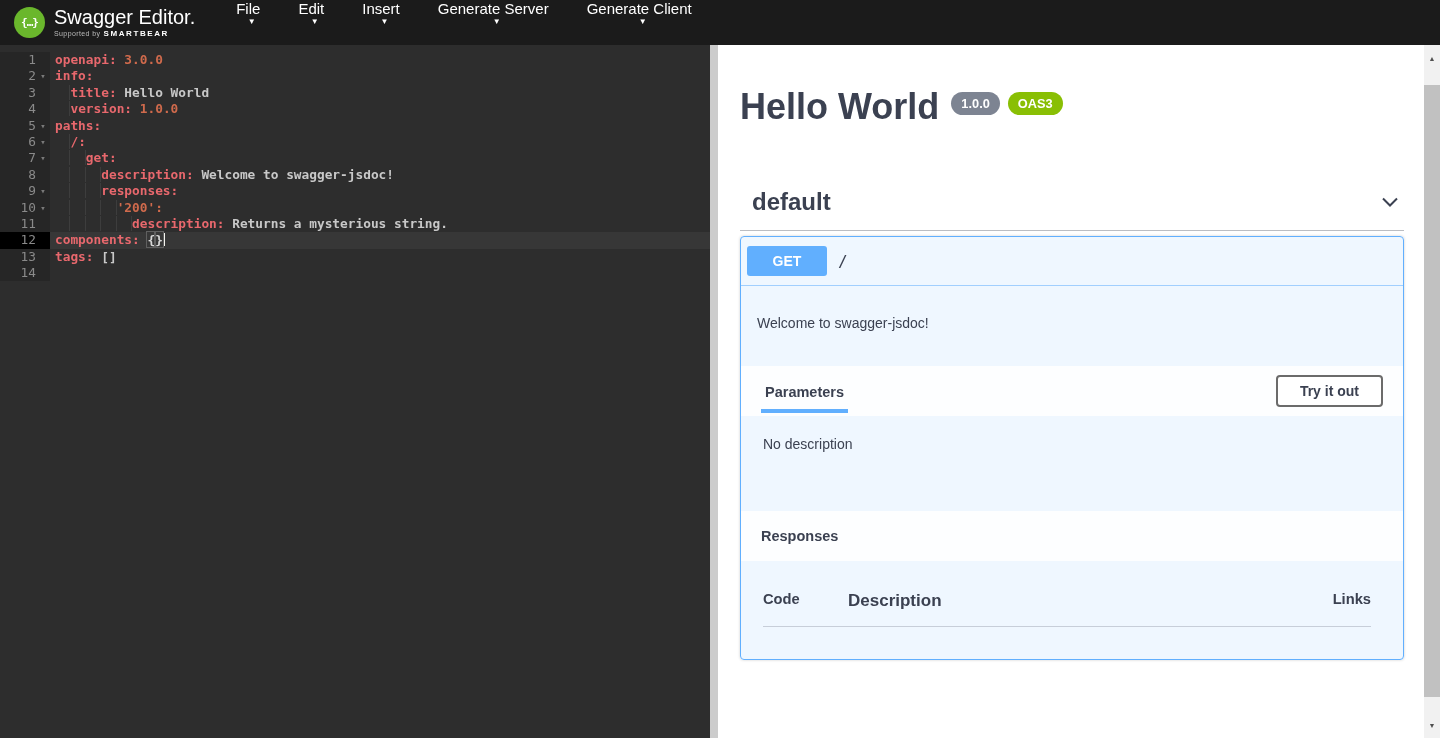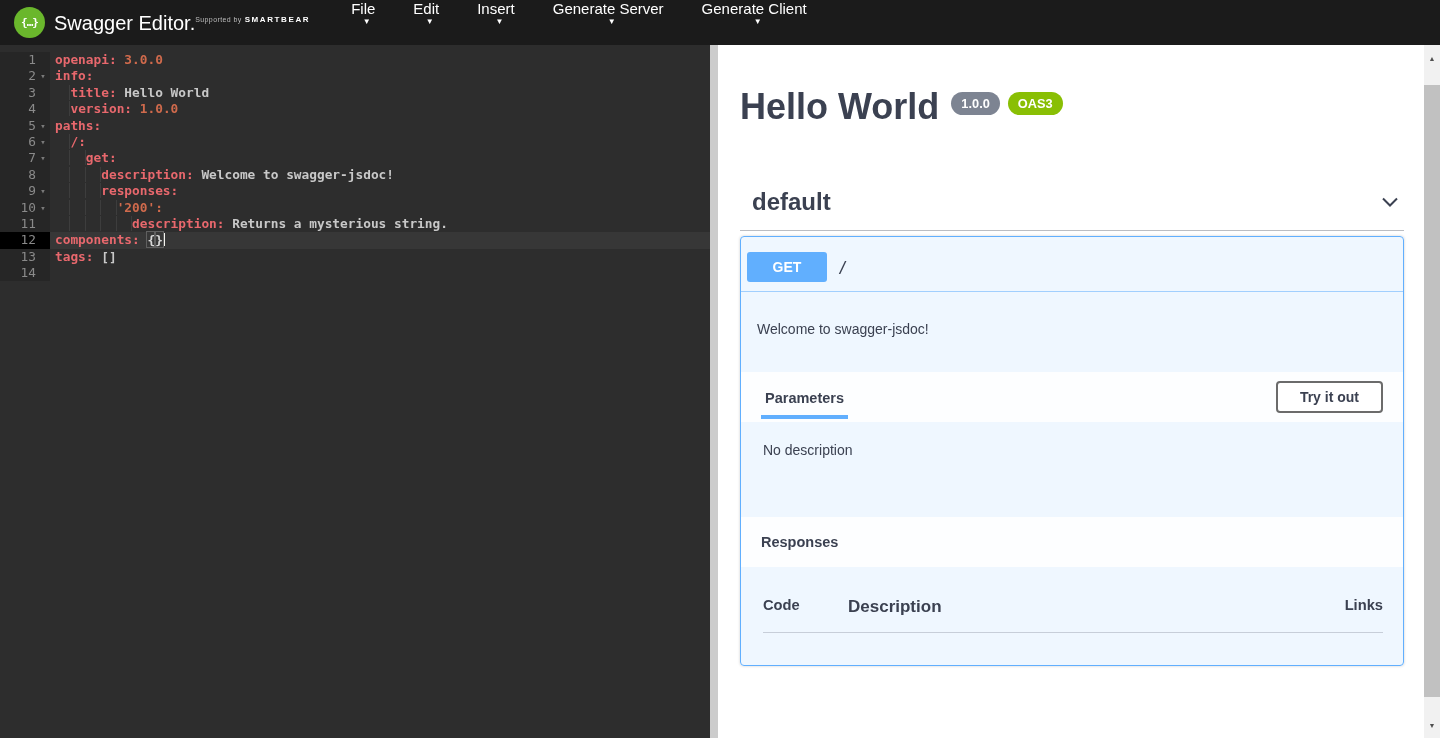--- a/index.html
+++ b/index.html
@@ -5,21 +5,21 @@
   * { margin:0; padding:0; box-sizing:border-box; }
   html,body { width:1440px; height:738px; overflow:hidden; background:#fff;
               font-family:"Liberation Sans", sans-serif; }
 
   
   .topbar { height:45px; background:#1b1b1b; display:flex; align-items:center; padding-left:14px; }
   .logo { display:flex; align-items:center; cursor:pointer; }
   .logo-mark { width:31px; height:31px; border-radius:50%; background:#6ab72c; color:#fff;
                display:flex; align-items:center; justify-content:center;
                font-family:"DejaVu Sans Mono", monospace; font-size:11px; font-weight:bold; letter-spacing:-1px; }
-  .logo-text { margin-left:9px; display:flex; flex-direction:row; }
+  .logo-text { margin-left:9px; display:flex; flex-direction:column; }
   .logo-title { color:#fff; font-size:20px; line-height:20px; font-weight:400; }
   .logo-sub { margin-top:2px; font-size:7px; color:#bbb; letter-spacing:.4px; }
   .logo-sub b { color:#fff; font-size:8px; letter-spacing:1.6px; margin-left:3px; }
   .menus { display:flex; margin-left:22px; height:100%; }
   .menu-item { display:flex; align-items:center; padding:0 19px; color:#fff; font-size:15px; cursor:pointer;flex-direction:column; }
   .menu-caret { font-size:8px; margin-left:7px; color:#fff; }
 
   
   .main { display:flex; height:693px; }
   .editor-pane { width:710px; background:#2d2d2d; overflow:hidden; padding-top:7px;
@@ -53,35 +53,35 @@
   .badge-oas { background:#89bf04; margin-left:8px; }
 
   .tag-section { margin-top:56px; }
   .tag-row { display:flex; align-items:center; justify-content:space-between; padding:6px 4px 6px 12px; cursor:pointer; }
   .tag-name { font-size:24px; font-weight:bold; color:#3b4151; }
   .tag-divider { border-bottom:1px solid rgba(59,65,81,.35); margin-top:8px; }
 
   .opblock { margin-top:5px; border:1px solid #61affe; border-radius:4px;
              background:rgba(97,175,254,.1); box-shadow:0 0 3px rgba(0,0,0,.19); }
   .op-summary { height:49px; display:flex; align-items:center; padding:0 6px; cursor:pointer;
-                border-bottom:1px solid rgba(97,175,254,.55);margin-top:6px; }
+                border-bottom:1px solid rgba(97,175,254,.55); }
   .method-badge { background:#61affe; color:#fff; font-weight:bold; font-size:14px;
                   border-radius:3px; width:80px; height:30px; line-height:30px; text-align:center; }
   .op-path { margin-left:11px; font-size:16px; color:#3b4151; font-family:"DejaVu Sans Mono", monospace; }
   .op-description { padding:29px 20px 35px 16px; font-size:14px; color:#3b4151; }
 
   .section-header { height:50px; background:rgba(255,255,255,.85); display:flex; align-items:center;
                     justify-content:space-between; padding:0 20px; }
   .tab-label { font-size:14.5px; font-weight:bold; color:#3b4151; padding:14px 4px 9px; border-bottom:4px solid #61affe; }
   .plain-label { font-size:14.5px; font-weight:bold; color:#3b4151; }
   .try-btn { background:#fff; border:2px solid #6b6b6b; border-radius:4px; padding:6px 22px;
              font-size:14px; font-weight:bold; color:#3b4151; cursor:pointer; font-family:"Liberation Sans",sans-serif; }
 
   .params-body { padding:20px 20px 59px 22px; font-size:14px; color:#3b4151; }
-  .responses-body { padding:30px 20px 32px 22px; }
+  .responses-body { padding:30px 32px 32px 22px; }
   .rt-header { display:flex; }
   .rt-col-code { width:85px; flex:none; }
   .rt-col-desc { flex:1; }
   .rt-col-links { flex:none; text-align:right; }
   .rt-h-big { font-size:14.7px; font-weight:bold; color:#3b4151; }
   .rt-h-small { font-size:17px; font-weight:bold; color:#3b4151; }
   .rt-divider { border-bottom:1px solid rgba(59,65,81,.22); margin-top:15px; }
   .rt-row { display:flex; padding-top:13px; }
   .rt-code { font-size:14px; color:#3b4151; }
   .rt-desc { font-size:12.8px; color:#3b4151; margin-top:10px; }

